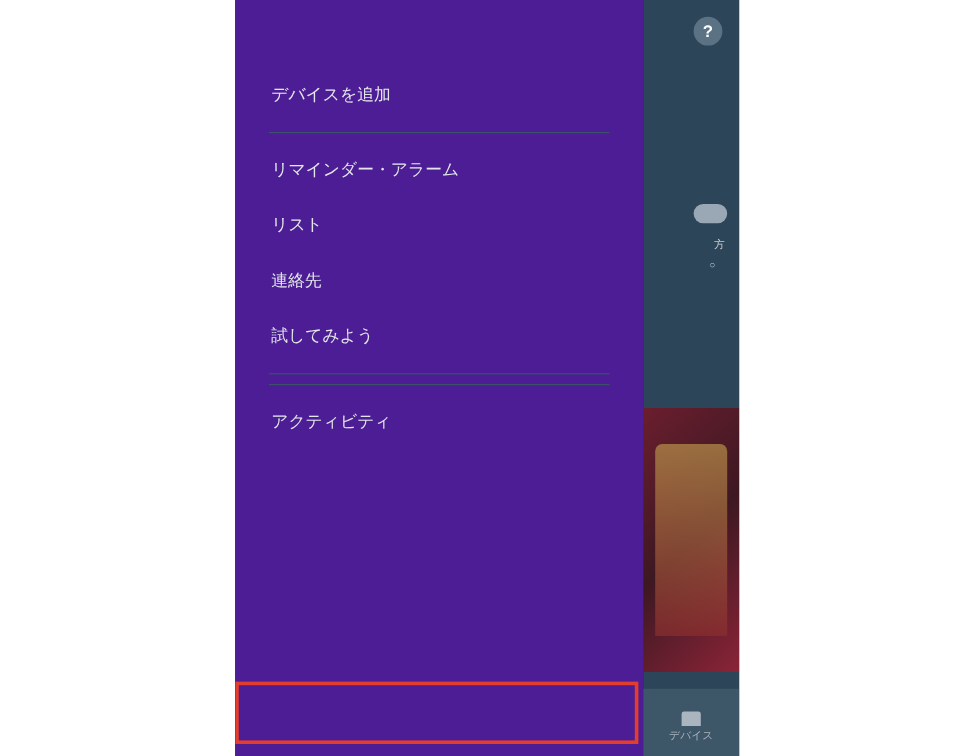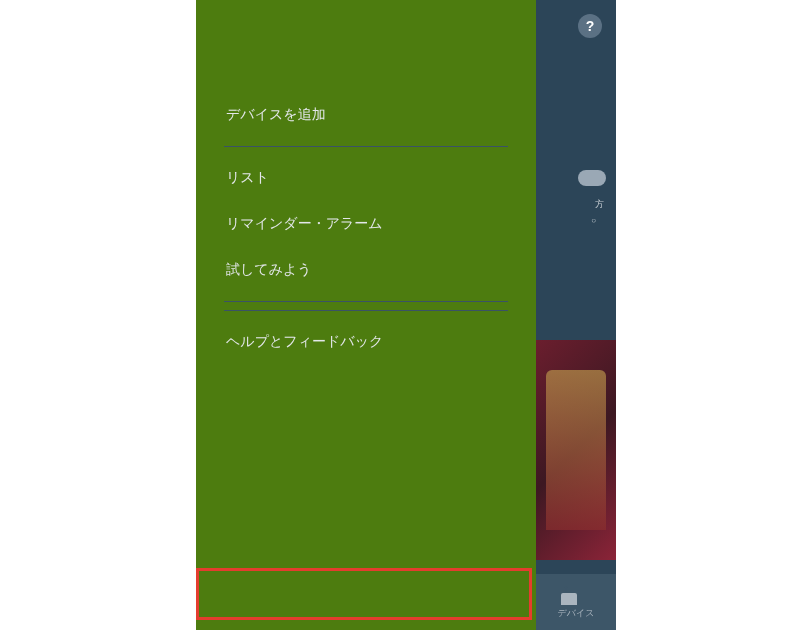--- a/index.html
+++ b/index.html
@@ -22,23 +22,23 @@
       background: #1a1a1a;
       position: relative;
       overflow: hidden;
     }
     .drawer {
       position: absolute;
       left: 0;
       top: 0;
       width: 340px;
       height: 100%;
-      background: #4d7c0f;
+      background: #4c1d95;
       z-index: 10;
-      padding-top: 92px;
+      padding-top: 56px;
     }
     .menu-group {
       padding: 0;
     }
     .menu-item {
       padding: 14px 30px;
       color: #e3e7ea;
       font-size: 14px;
       font-weight: 500;
       cursor: pointer;
@@ -139,21 +139,21 @@
       width: 100%;
       height: 56px;
       background: #3d5668;
       display: flex;
       align-items: center;
       justify-content: center;
     }
     .nav-icon {
       display: flex;
       flex-direction: column;
-      align-items: flex-start;
+      align-items: center;
       color: #aab5bf;
       font-size: 9px;
     }
     .nav-icon-shape {
       width: 22px;
       height: 20px;
       margin-bottom: 2px;
       position: relative;
     }
     .nav-icon-shape::before {
@@ -201,37 +201,40 @@
     <div class="menu-group">
       <div class="menu-item">
         <span>デバイスを追加</span>
       </div>
     </div>
 
     <div class="divider"></div>
 
     <div class="menu-group">
       <div class="menu-item">
+        <span>リマインダー・アラーム</span>
+      </div>
+      <div class="menu-item">
         <span>リスト</span>
       </div>
       <div class="menu-item">
-        <span>リマインダー・アラーム</span>
+        <span>連絡先</span>
       </div>
       <div class="menu-item">
         <span>試してみよう</span>
       </div>
     </div>
 
     <div class="divider"></div>
 
 
     <div class="divider"></div>
 
     <div class="menu-group">
       <div class="menu-item">
-        <span>ヘルプとフィードバック</span>
+        <span>アクティビティ</span>
       </div>
     </div>
 
     <div class="highlight-box"></div>
   </div>
 
 </div>
 
 </body></html>

